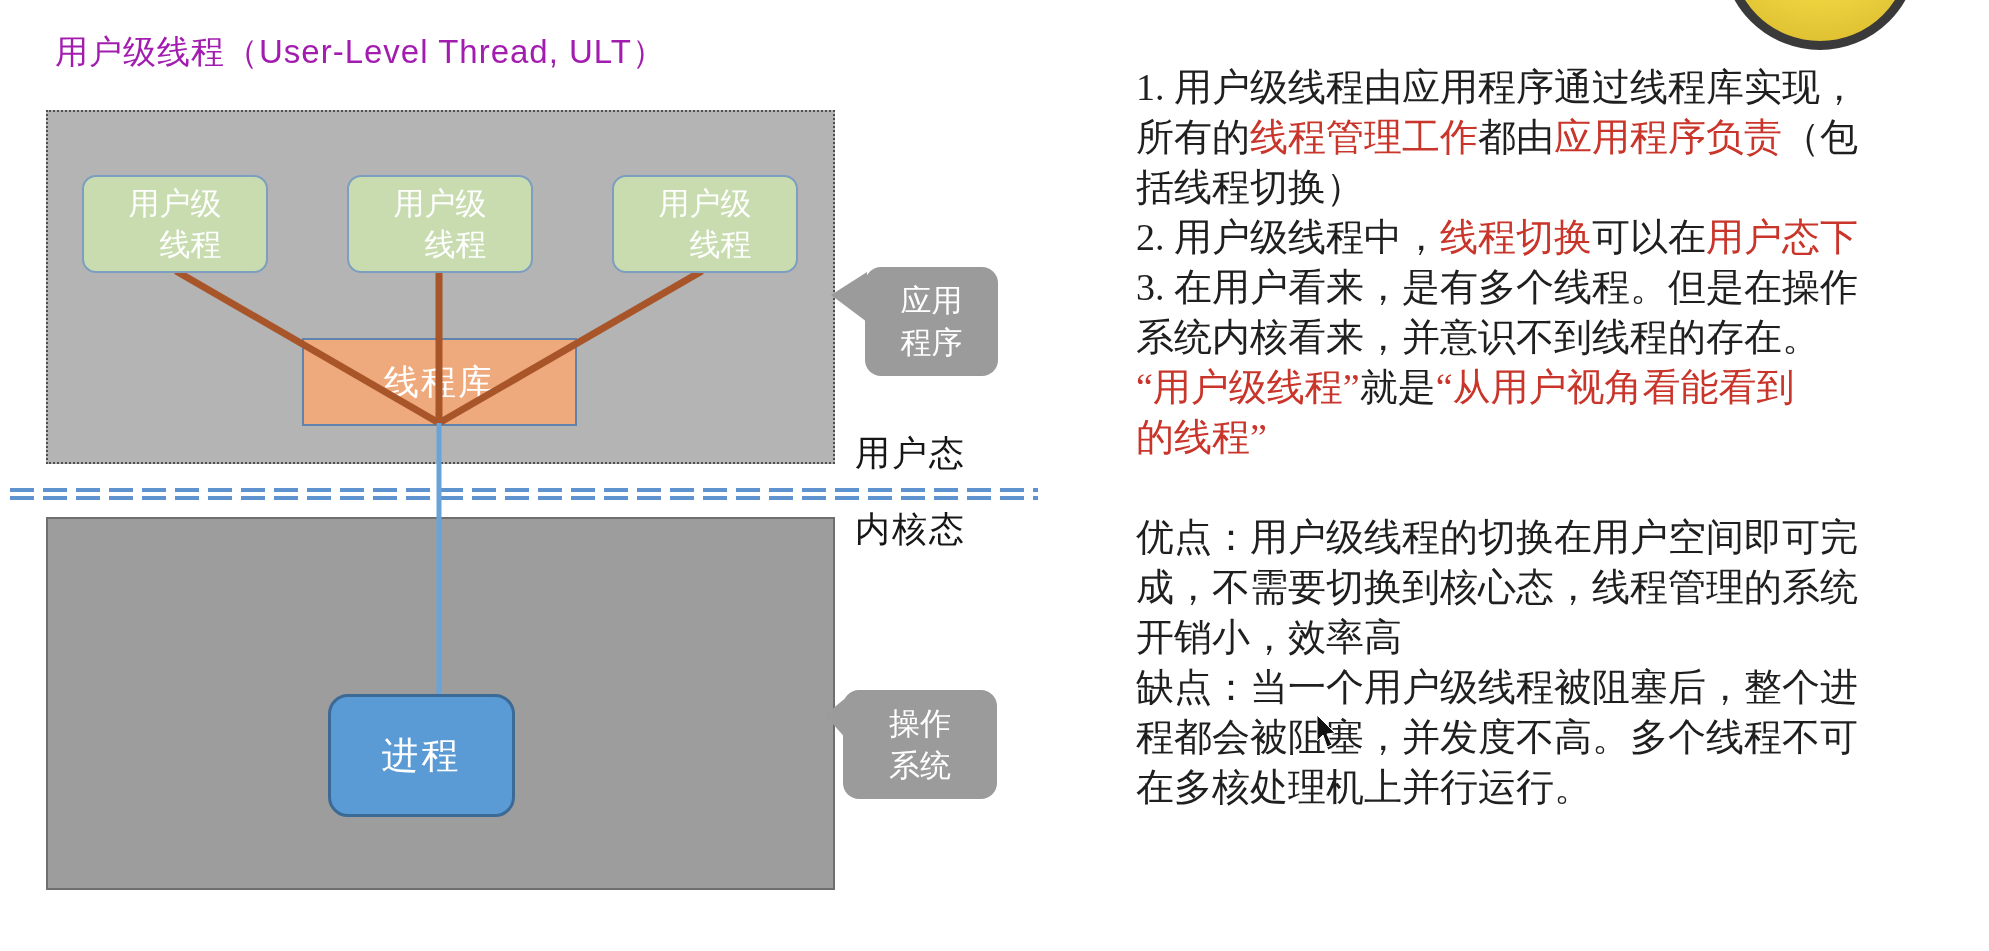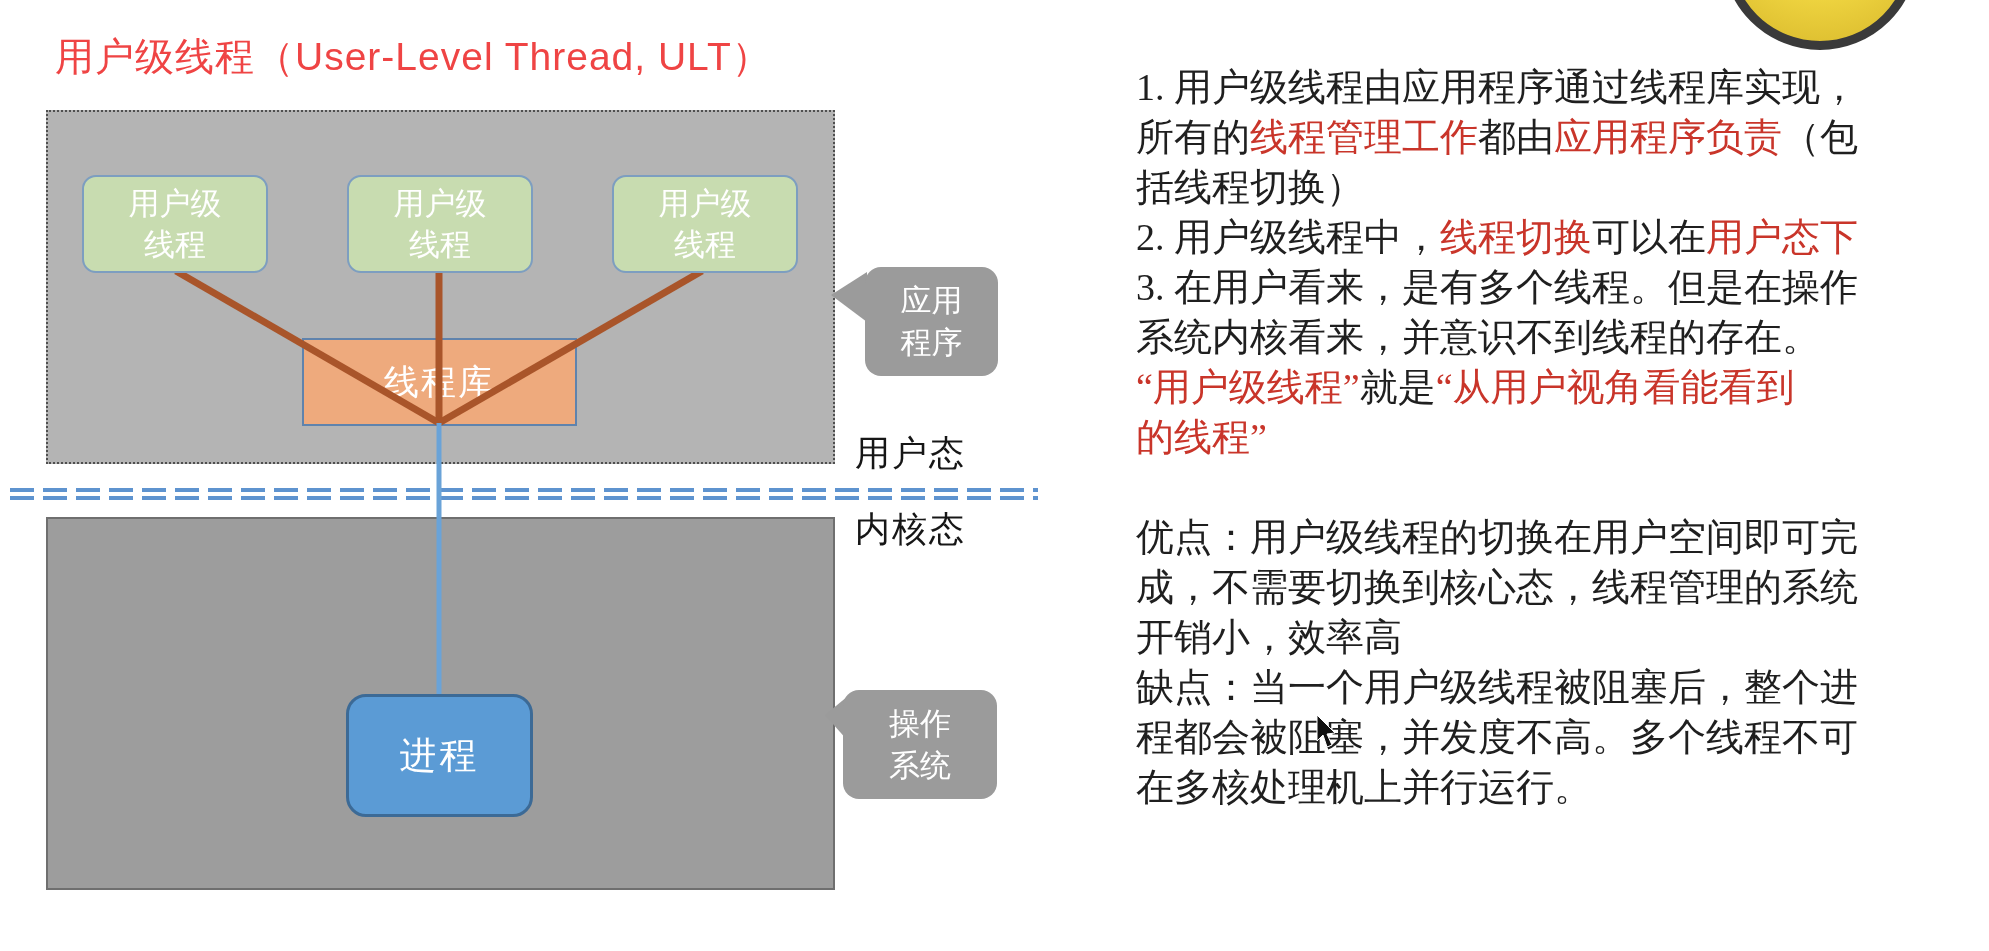--- a/index.html
+++ b/index.html
@@ -10,21 +10,21 @@
     --callout-gray:#9b9b9b; --connector-brown:#a9552a;
     --connector-blue:#6aa3d8; --divider-blue:#5e93cf;
     --smiley-yellow:#f0d43c;
   }
   html,body{margin:0;padding:0;background:#ffffff;}
   .stage{
     position:relative; width:1989px; height:951px; background:#ffffff;
     overflow:hidden; font-family:"Liberation Sans","DejaVu Sans",sans-serif;
   }
   .title{
-    position:absolute; left:55px; top:30px; font-size:39px; color:#ef4444;
+    position:absolute; left:55px; top:30px; font-size:33px; color:#a21caf;
     letter-spacing:1px; font-family:"Liberation Sans","DejaVu Sans",sans-serif;
   }
   
   .upper-region{
     position:absolute; left:46px; top:110px; width:789px; height:354px;
     background:var(--upper-region-gray); border:2px dotted #4f4f4f; box-sizing:border-box;
   }
   .lower-region{
     position:absolute; left:46px; top:517px; width:789px; height:373px;
     background:var(--lower-region-gray); border:2px solid #6f6f6f; box-sizing:border-box;
@@ -33,32 +33,32 @@
   .divider-row{
     position:absolute; left:10px; width:1028px; height:4px;
     background:repeating-linear-gradient(90deg, var(--divider-blue) 0 24px, transparent 24px 33px);
   }
   .divider-top{top:488px;} .divider-bottom{top:496px;}
   
   .thread-box{
     position:absolute; top:175px; width:186px; height:98px; box-sizing:border-box;
     background:var(--thread-box-green); border:2px solid var(--box-border-blue);
     border-radius:14px; color:#ffffff; font-size:31px; line-height:41px;
-    display:flex; align-items:center; justify-content:center; text-align:center;
+    display:flex; align-items:center; justify-content:center; text-align:right;
     white-space:pre-line;
   }
   .thread-box.t1{left:82px;} .thread-box.t2{left:347px;} .thread-box.t3{left:612px;}
   .library-box{
     position:absolute; left:302px; top:338px; width:275px; height:88px; box-sizing:border-box;
     background:var(--library-box-orange); border:2px solid #5f83ad;
     color:#fff; font-size:35px; display:flex; align-items:center; justify-content:center;
     letter-spacing:2px;
   }
   .process-box{
-    position:absolute; left:346px; top:694px; width:187px; height:123px; box-sizing:border-box;
+    position:absolute; left:328px; top:694px; width:187px; height:123px; box-sizing:border-box;
     background:var(--process-box-blue); border:3px solid #3c6a96; border-radius:20px;
     color:#fff; font-size:37px; display:flex; align-items:center; justify-content:center;
     letter-spacing:3px;
   }
   
   .callout{
     position:absolute; background:var(--callout-gray); border-radius:16px;
     color:#fff; font-size:31px; line-height:42px; text-align:center;
     display:flex; align-items:center; justify-content:center; white-space:pre-line;
   }

